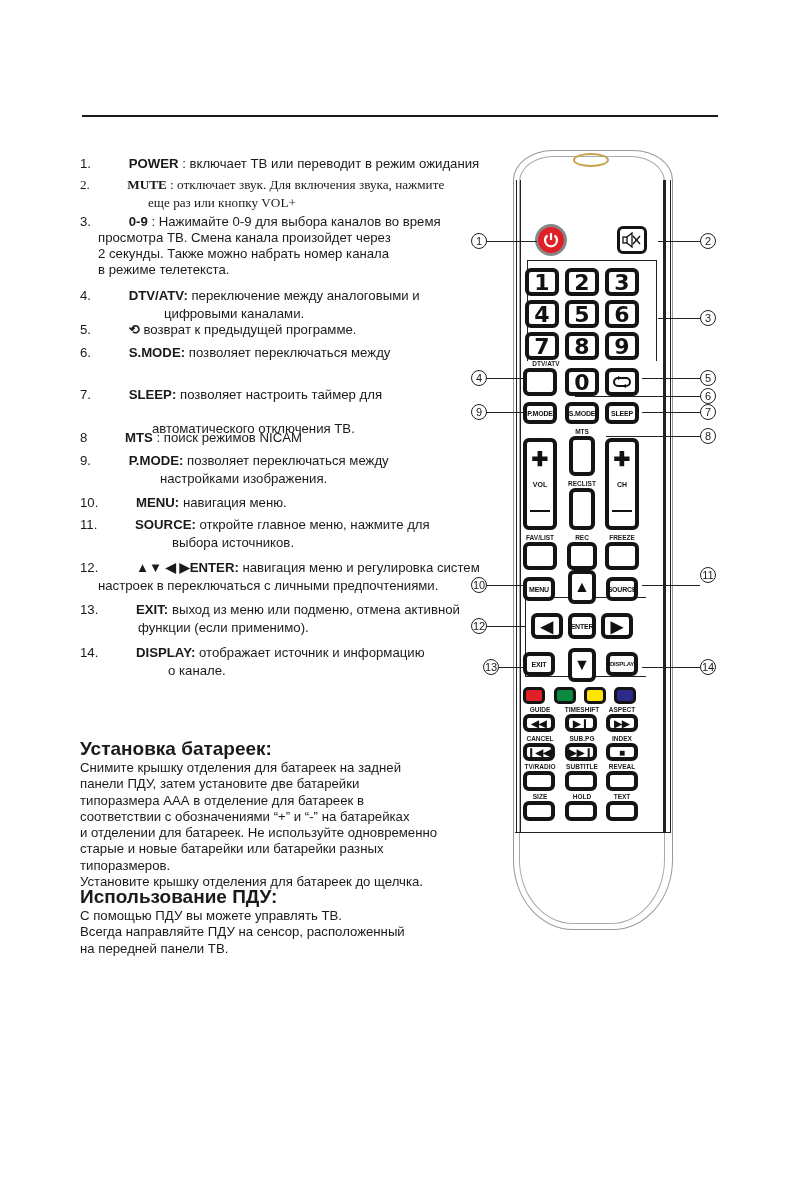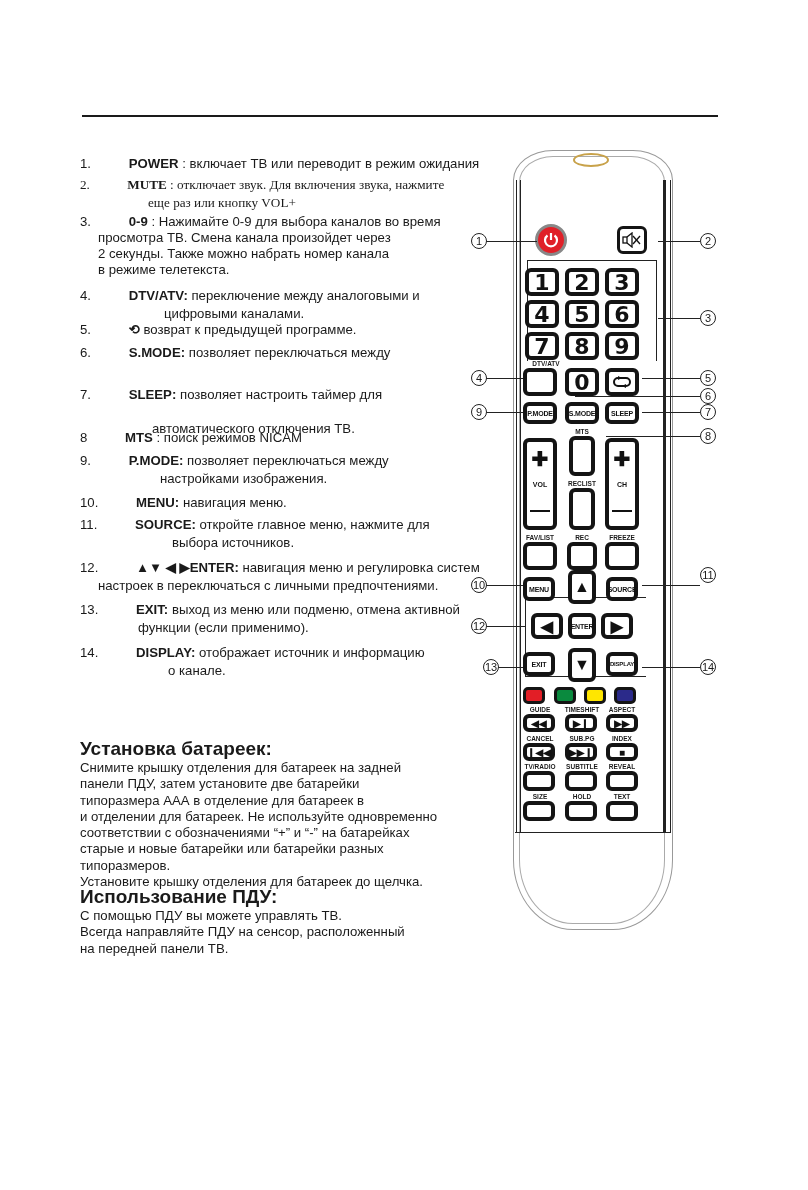--- a/index.html
+++ b/index.html
@@ -61,22 +61,22 @@
     <div class="item" style="top: 560px;"><span class="num">12.</span> <b>▲▼ ◀ ▶ENTER:</b><span> </span><span>навигация меню и регулировка систем</span><span class="cont" style="padding-left:18px;margin-top:2px">настроек в переключаться с личными предпочтениями.</span></div>
     <div class="item" style="top: 602px;"><span class="num">13.</span> <b>EXIT:</b><span> </span><span>выход из меню или подменю, отмена активной</span><span class="cont" style="padding-left:58px;margin-top:2px">функции (если применимо).</span></div>
     <div class="item" style="top: 645px;"><span class="num">14.</span> <b>DISPLAY:</b><span> </span><span>отображает источник и информацию</span><span class="cont" style="padding-left:88px;margin-top:2px">о канале.</span></div>
   </div>
 
 <div class="h2" style="top:738px">Установка батареек:</div>
 <div class="para" style="top:760px">
   <div>Снимите крышку отделения для батареек на задней</div>
   <div>панели ПДУ, затем установите две батарейки</div>
   <div>типоразмера ААА в отделение для батареек в</div>
+  <div>соответствии с обозначениями “+” и “-” на батарейках</div>
   <div>и отделении для батареек. Не используйте одновременно</div>
-  <div>соответствии с обозначениями “+” и “-” на батарейках</div>
   <div>старые и новые батарейки или батарейки разных</div>
   <div>типоразмеров.</div>
   <div>Установите крышку отделения для батареек до щелчка.</div>
 </div>
 
 <div class="h2" style="top:886px">Использование ПДУ:</div>
 <div class="para" style="top:908px">
   <div>С помощью ПДУ вы можете управлять ТВ.</div>
   <div>Всегда направляйте ПДУ на сенсор, расположенный</div>
   <div>на передней панели ТВ.</div>

